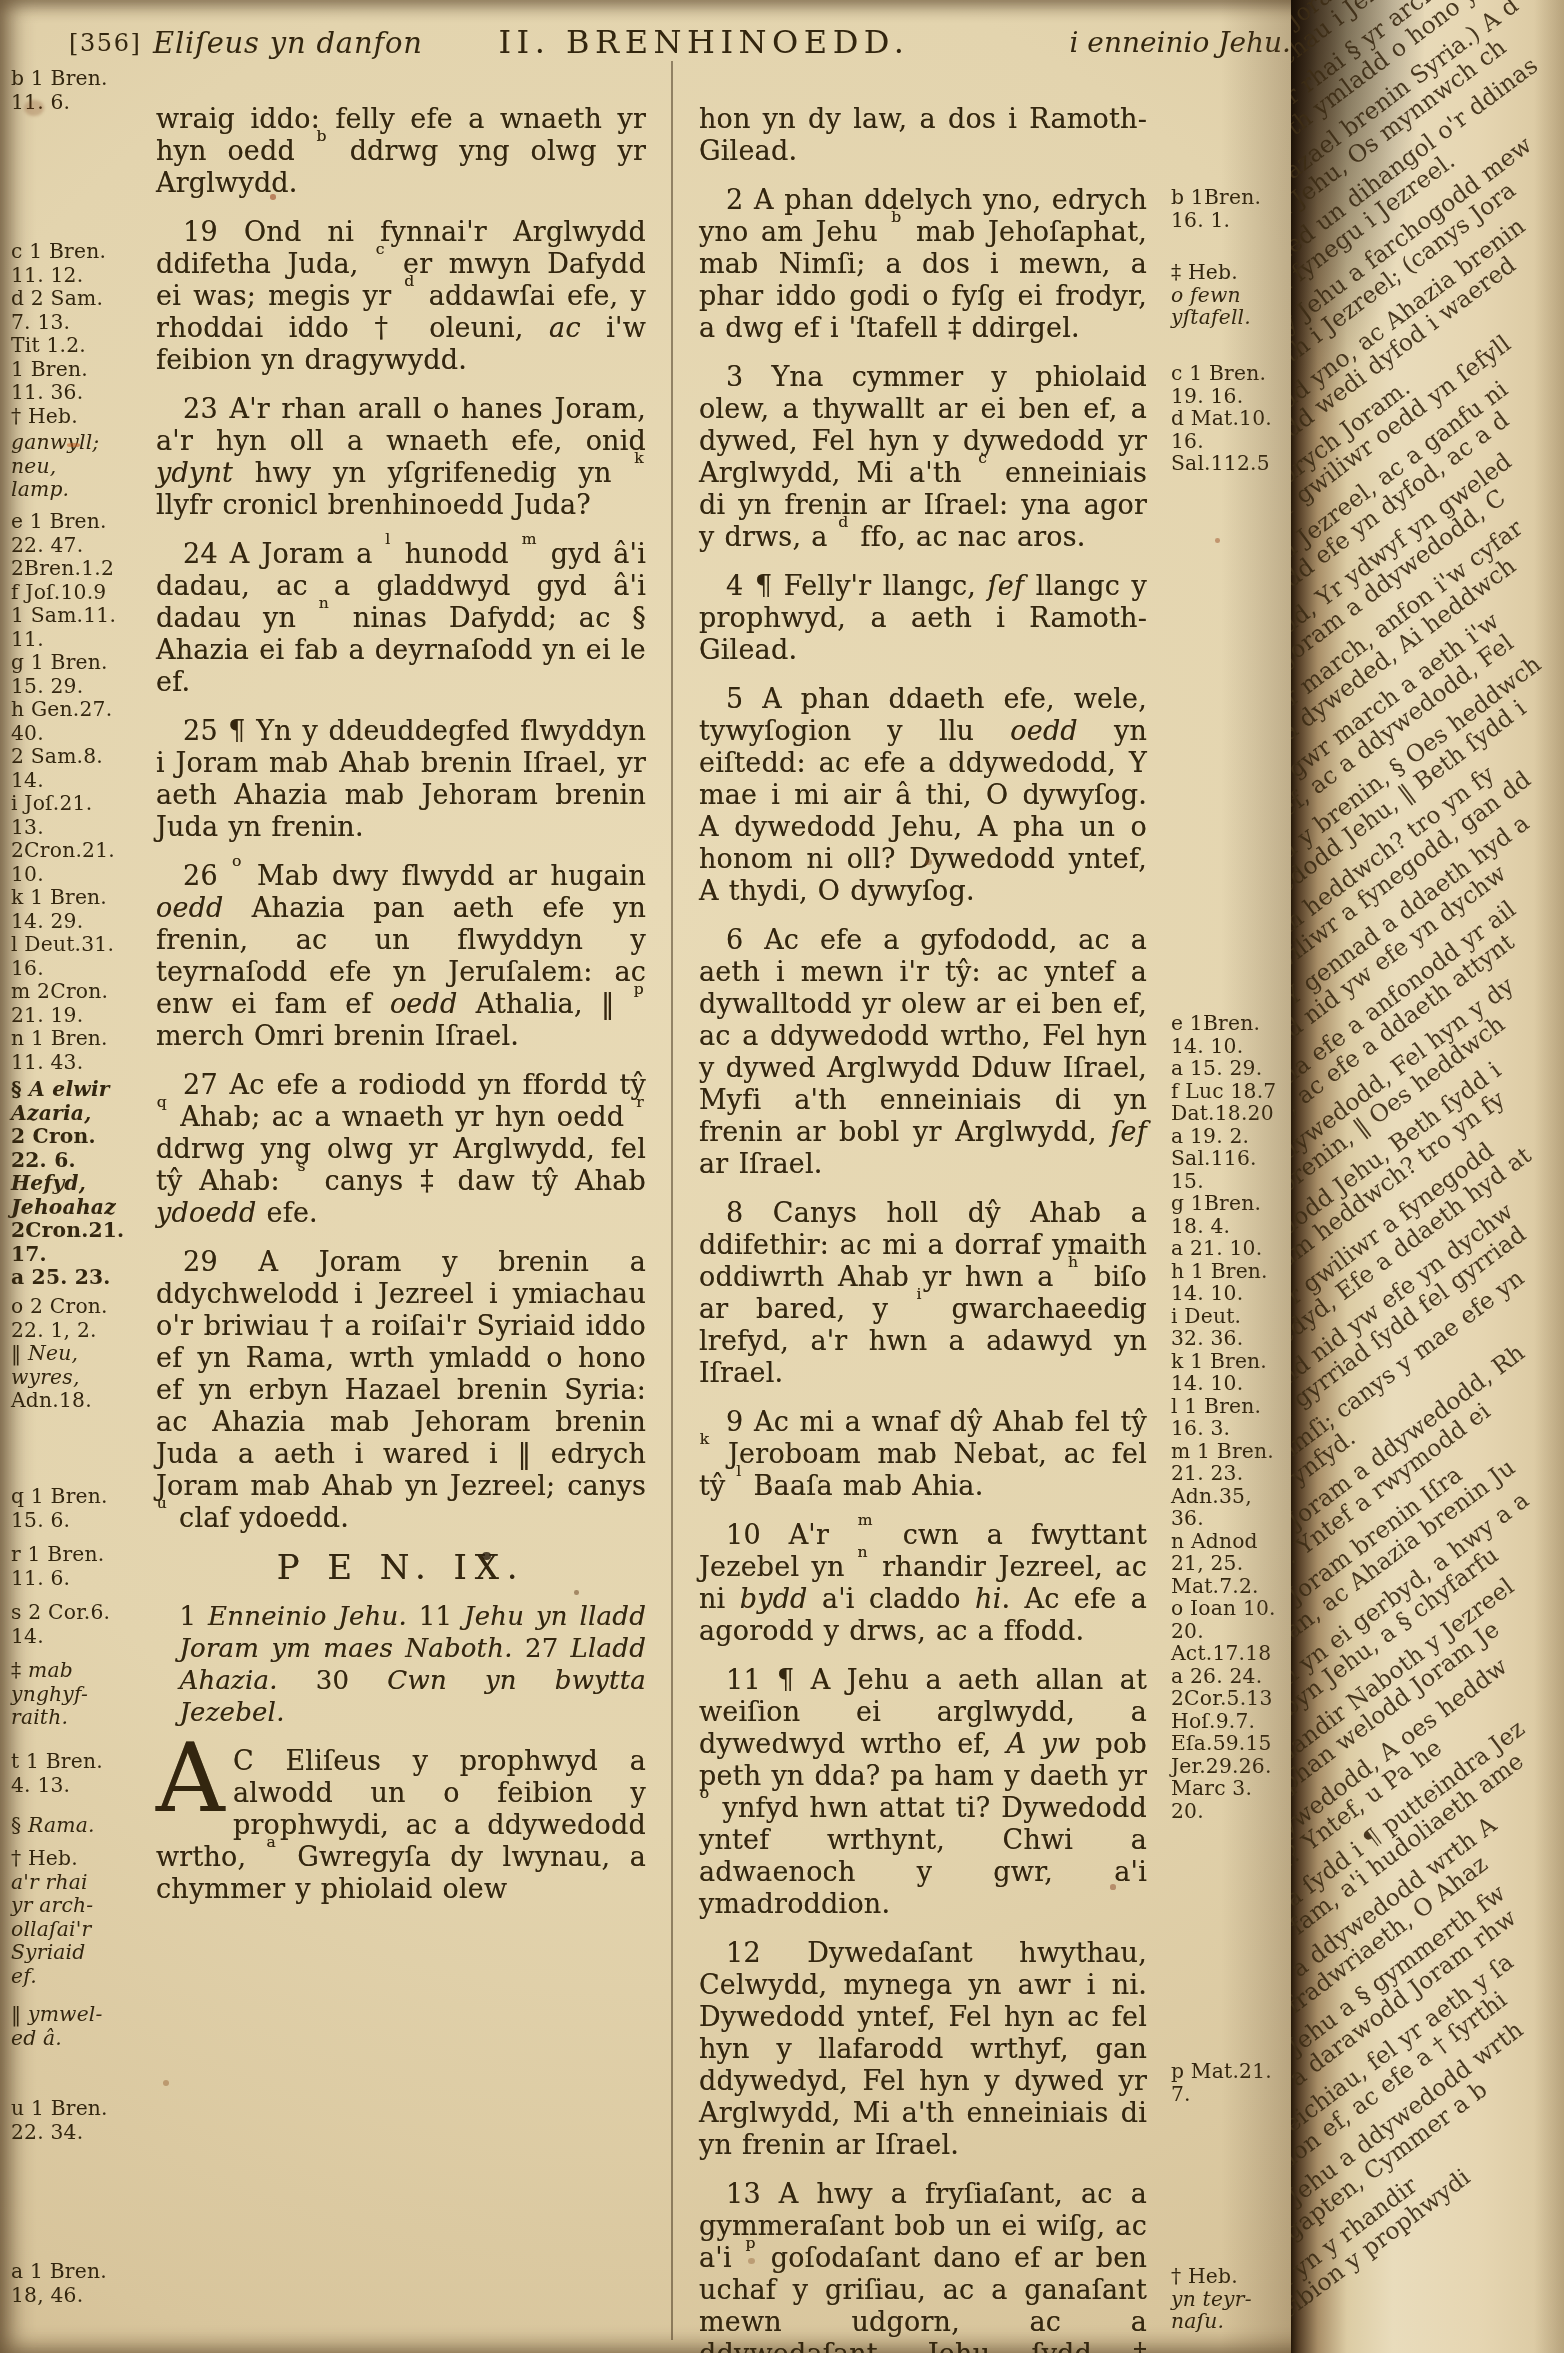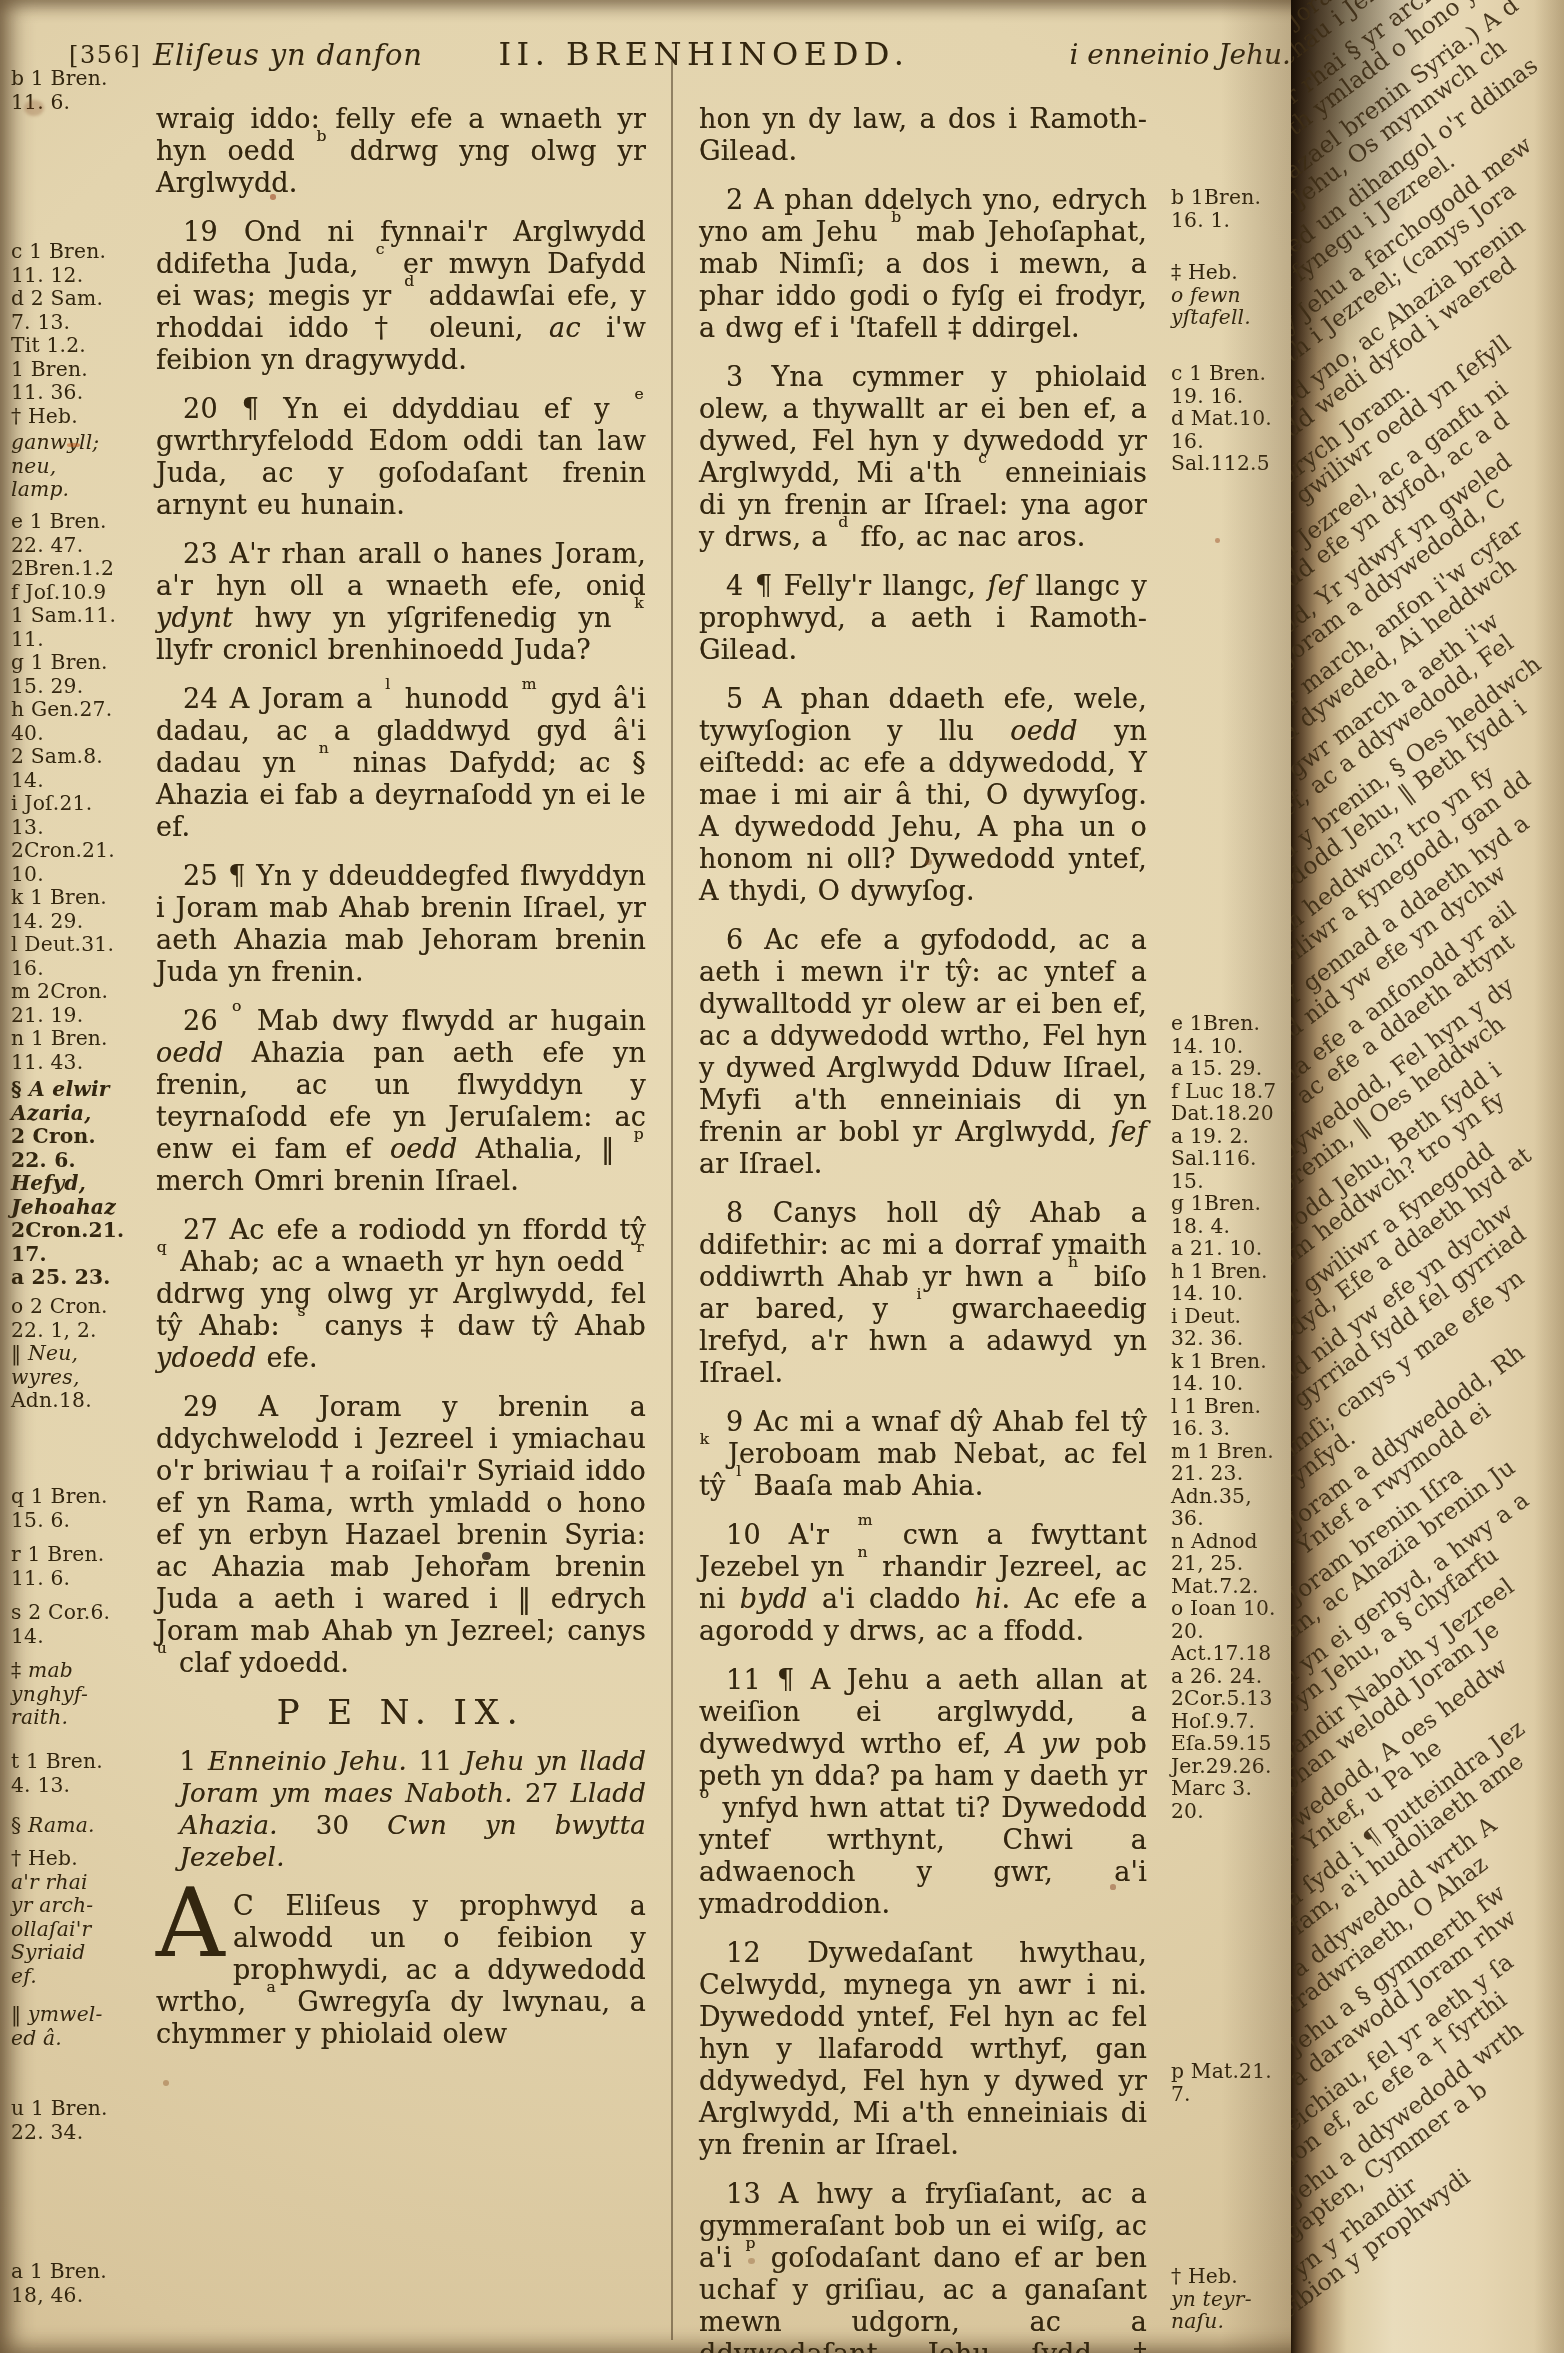--- a/index.html
+++ b/index.html
@@ -3,21 +3,21 @@
 <meta charset="utf-8">
 <style>
   html,body{margin:0;padding:0;width:1565px;height:2354px;overflow:hidden;
     font-family:"DejaVu Serif","Liberation Serif",serif;background:#a98f66;}
   #scan{position:absolute;left:0;top:0;width:1565px;height:2354px;
     background:
       radial-gradient(130% 95% at 42% 38%, #e8dab6 0%, #e3d4ae 42%, #d8c59c 68%, #c9b083 88%, #b79a6c 100%);
     box-shadow:inset 14px 0 20.3px rgba(66,44,20,.45), inset 0 7.8px 14px rgba(66,44,20,.35), inset 0 -11px 17px rgba(80,56,26,.3);
     color:#33260f;}
   
-  .hdr{position:absolute;top:35px;left:0;width:1299px;height:44px;}
+  .hdr{position:absolute;top:23px;left:0;width:1299px;height:44px;}
   .pgnum{position:absolute;left:69px;top:6.3px;font-size:24px;letter-spacing:1.6px;}
   .runl{position:absolute;left:153px;top:3.1px;font-size:29px;font-style:italic;letter-spacing:0.8px;}
   .title{position:absolute;left:438px;top:0;width:532px;text-align:center;font-size:32px;letter-spacing:5.5px;}
   .runr{position:absolute;left:1041px;top:3.1px;width:250px;text-align:right;font-size:28px;font-style:italic;}
   
   .note{position:absolute;font-size:20.3px;line-height:23.5px;white-space:pre-line;letter-spacing:0.2px;}
   .lnotes .note{left:11px;width:127px;}
   .rnotes .note{left:1171px;width:119px;line-height:22.5px;}
   .note i{font-style:italic;}
   
@@ -74,21 +74,20 @@
       <div class="note" style="top: 1814px;">§ <i>Rama.</i></div>
       <div class="note" style="top: 1847px;">† Heb.<br><i>a'r rhai</i><br><i>yr arch-</i><br><i>ollaſai'r</i><br><i>Syriaid</i><br><i>ef.</i></div>
       <div class="note" style="top: 2003px;">‖ <i>ymwel-</i><br><i>ed â.</i></div>
       <div class="note" style="top: 2072px; margin-top: 25px;">u 1 Bren.<br>22. 34.</div>
       <div class="note" style="top: 2260px;">a 1 Bren.<br>18, 46.</div>
     </div>
 
   <div class="col" id="lcol">
       <p class="cont">wraig iddo: felly efe a wnaeth yr hyn oedd <sup>b</sup> ddrwg yng olwg yr Arglwydd.</p>
       <p>19 Ond ni fynnai'r Arglwydd ddifetha Juda, <sup>c</sup> er mwyn Dafydd ei was; megis yr <sup>d</sup> addawſai efe, y rhoddai iddo † oleuni, <i>ac</i> i'w feibion yn dragywydd.</p>
-      <p>20 ¶ Yn ei ddyddiau ef y <sup>e</sup> gwrthryfelodd Edom oddi tan law Juda, ac y goſodaſant frenin arnynt eu hunain.</p>
       <p>23 A'r rhan arall o hanes Joram, a'r hyn oll a wnaeth efe, onid <i>ydynt</i> hwy yn yſgrifenedig yn <sup>k</sup> llyfr cronicl brenhinoedd Juda?</p>
       <p>24 A Joram a <sup>l</sup> hunodd <sup>m</sup> gyd â'i dadau, ac a gladdwyd gyd â'i dadau yn <sup>n</sup> ninas Dafydd; ac § Ahazia ei fab a deyrnaſodd yn ei le ef.</p>
       <p>25 ¶ Yn y ddeuddegfed flwyddyn i Joram mab Ahab brenin Iſrael, yr aeth Ahazia mab Jehoram brenin Juda yn frenin.</p>
       <p>26 <sup>o</sup> Mab dwy flwydd ar hugain <i>oedd</i> Ahazia pan aeth efe yn frenin, ac un flwyddyn y teyrnaſodd efe yn Jeruſalem: ac enw ei fam ef <i>oedd</i> Athalia, ‖ <sup>p</sup> merch Omri brenin Iſrael.</p>
       <p>27 Ac efe a rodiodd yn ffordd tŷ <sup>q</sup> Ahab; ac a wnaeth yr hyn oedd <sup>r</sup> ddrwg yng olwg yr Arglwydd, fel tŷ Ahab: <sup>s</sup> canys ‡ daw tŷ Ahab <i>ydoedd</i> efe.</p>
       <p>29 A Joram y brenin a ddychwelodd i Jezreel i ymiachau o'r briwiau † a roiſai'r Syriaid iddo ef yn Rama, wrth ymladd o hono ef yn erbyn Hazael brenin Syria: ac Ahazia mab Jehoram brenin Juda a aeth i wared i ‖ edrych Joram mab Ahab yn Jezreel; canys <sup>u</sup> claf ydoedd.</p>
       <p class="heading">P E N.  IX.</p>
       <p class="summary">1 <i>Enneinio Jehu.</i>  11 <i>Jehu yn lladd Joram ym maes Naboth.</i>  27 <i>Lladd Ahazia.</i>  30 <i>Cwn yn bwytta Jezebel.</i></p>
       <p class="dropcap-p cont"><span class="cap">A</span>C Eliſeus y prophwyd a alwodd un o feibion y prophwydi, ac a ddywedodd wrtho, <sup>a</sup> Gwregyſa dy lwynau, a chymmer y phiolaid olew</p>
     </div>

